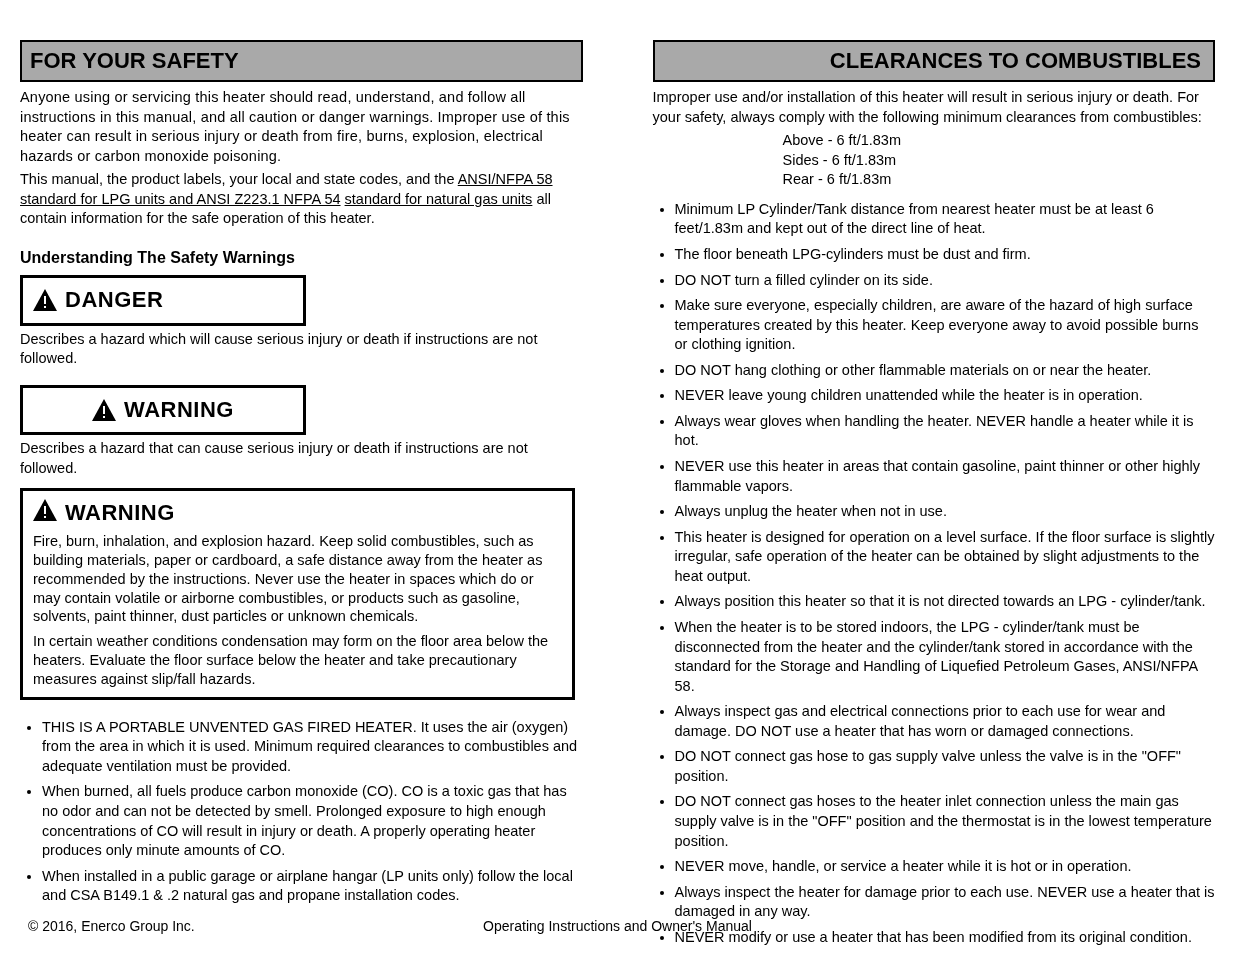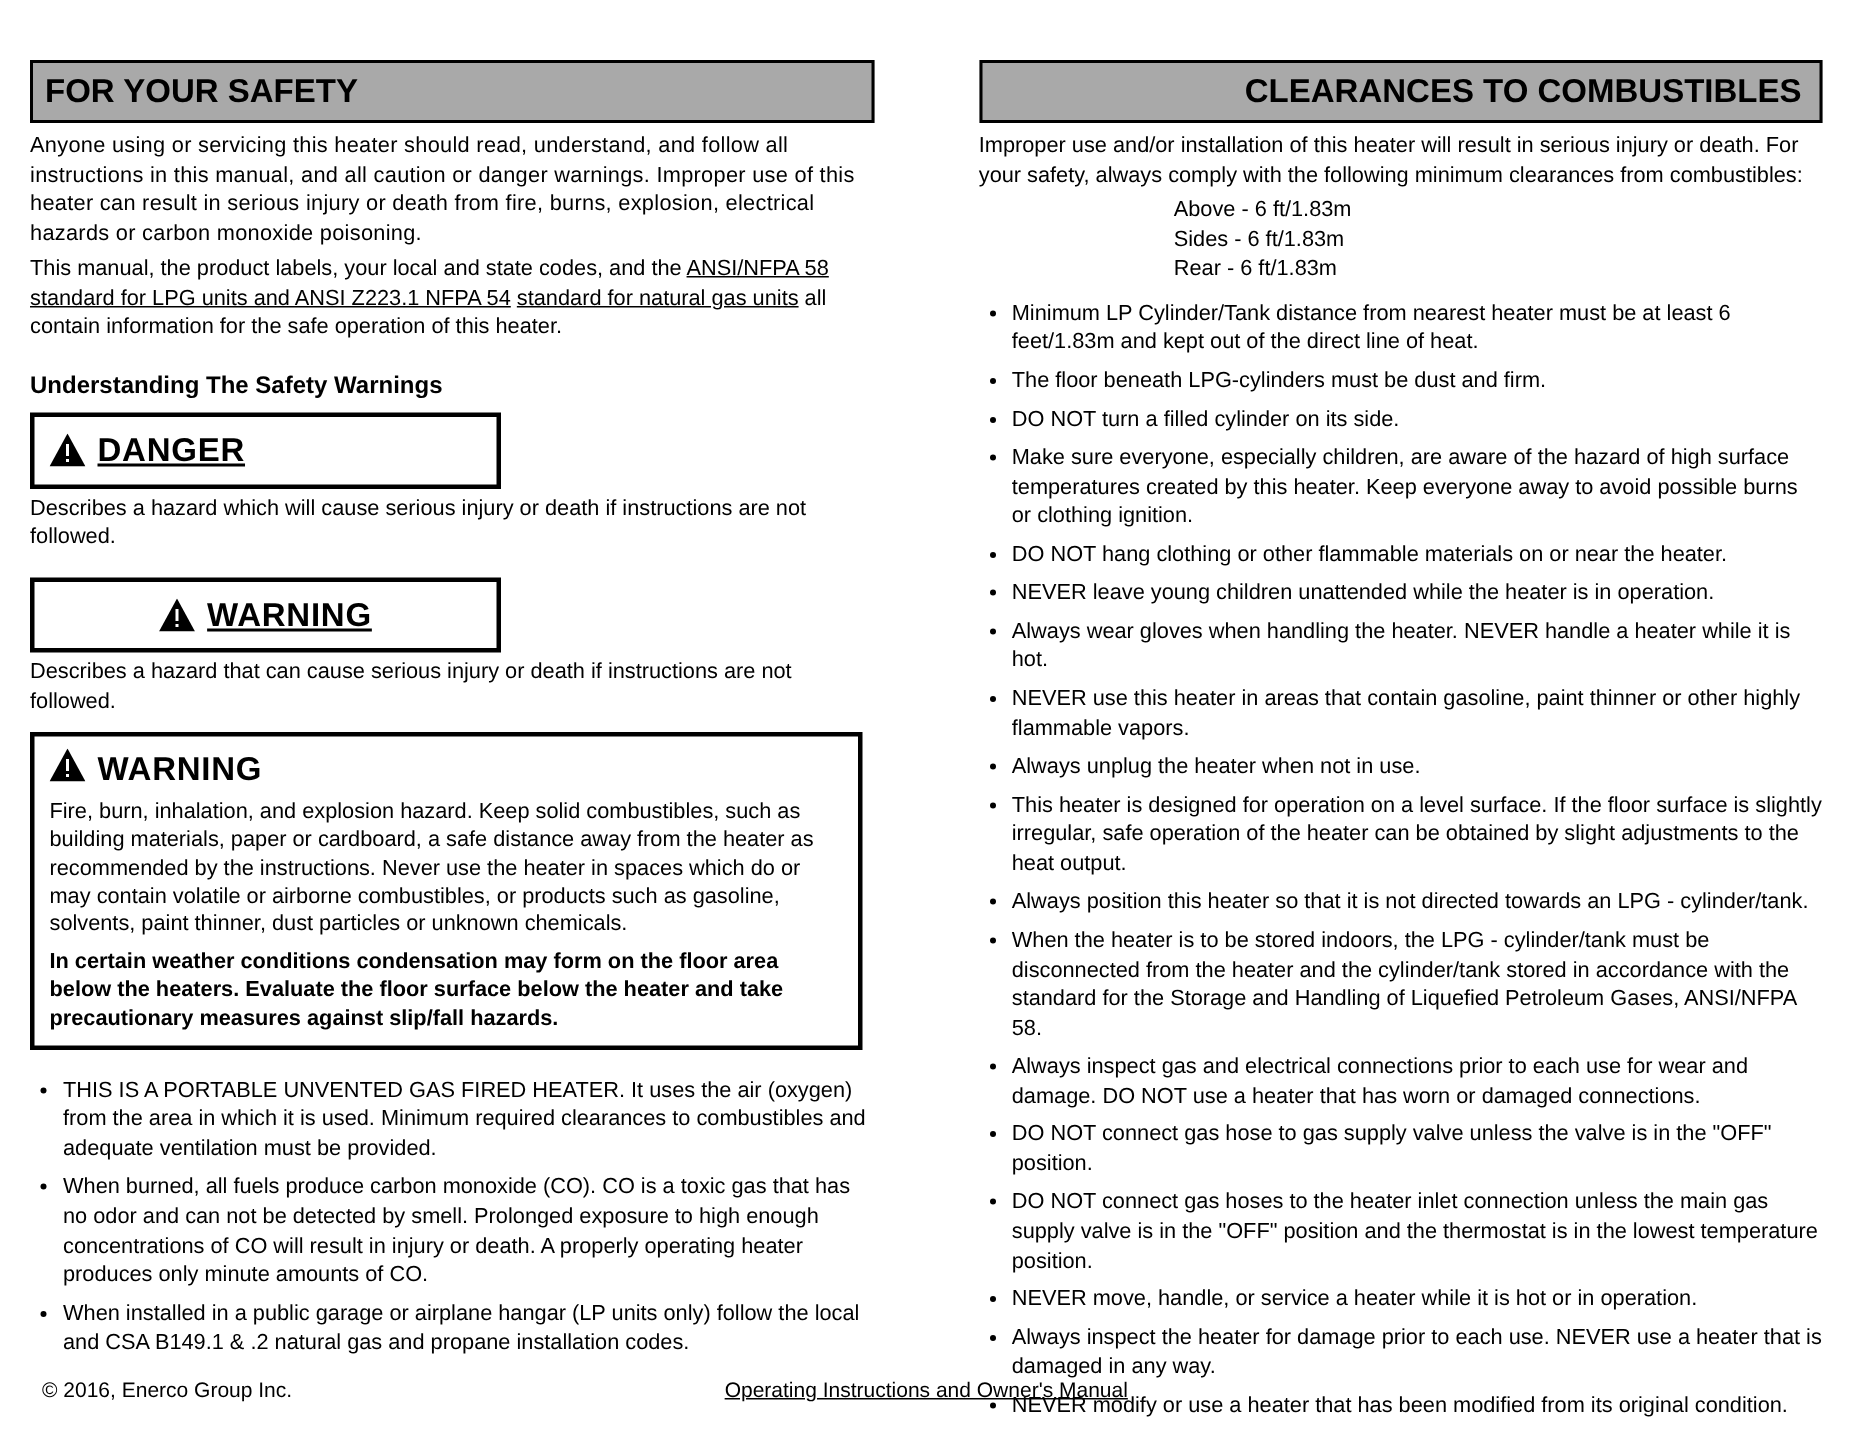--- a/index.html
+++ b/index.html
@@ -59,21 +59,21 @@
   .box .row1 {
     display: flex;
     align-items: center;
     gap: 8px;
   }
   .box .label {
     font-weight: bold;
     font-size: 22px;
     letter-spacing: 0.5px;
   }
-  .box-small { width: 314px; text-decoration: underline; }
+  .box-small { width: 286px; }
   .box-small.center .row1 { justify-content: center; }
   .warning-icon {
     width: 24px;
     height: 22px;
     flex-shrink: 0;
   }
   .box-large {
     width: 555px;
   }
   .box-large .row1 { align-items: flex-start; margin-bottom: 4px; }
@@ -85,21 +85,20 @@
   }
   .bullets li { margin-bottom: 6px; }
   .footer {
     position: absolute;
     bottom: 20px;
     width: 1235px;
     display: flex;
     justify-content: center;
     gap: 550px;
     font-size: 14px;
-    text-decoration: underline;
   }
   .footer .left { position: absolute; left: 28px; }
   .footer .center { }
 </style>
 </head>
 <body>
 
 <div class="page">
   <div class="column">
     <div class="section-header">FOR YOUR SAFETY</div>
@@ -144,21 +143,21 @@
     <div class="box box-large">
       <div class="row1">
         <svg class="warning-icon" viewBox="0 0 24 22">
             <path d="M12 0 L24 22 L0 22 Z" fill="#000"></path>
             <rect x="11" y="7" width="2" height="8" fill="#fff"></rect>
             <rect x="11" y="17" width="2" height="2" fill="#fff"></rect>
           </svg>
         <span class="label">WARNING</span>
       </div>
       <p>Fire, burn, inhalation, and explosion hazard. Keep solid combustibles, such as building materials, paper or cardboard, a safe distance away from the heater as recommended by the instructions. Never use the heater in spaces which do or may contain volatile or airborne combustibles, or products such as gasoline, solvents, paint thinner, dust particles or unknown chemicals.</p>
-      <p style="margin-top:6px;font-weight:bold;">In certain weather conditions condensation may form on the floor area below the heaters. Evaluate the floor surface below the heater and take precautionary measures against slip/fall hazards.</p>
+      <p style="margin-top:6px;">In certain weather conditions condensation may form on the floor area below the heaters. Evaluate the floor surface below the heater and take precautionary measures against slip/fall hazards.</p>
     </div>
 
     <ul class="bullets" id="left-bullets">
         <li>THIS IS A PORTABLE UNVENTED GAS FIRED HEATER. It uses the air (oxygen) from the area in which it is used. Minimum required clearances to combustibles and adequate ventilation must be provided.</li>
         <li>When burned, all fuels produce carbon monoxide (CO). CO is a toxic gas that has no odor and can not be detected by smell. Prolonged exposure to high enough concentrations of CO will result in injury or death. A properly operating heater produces only minute amounts of CO.</li>
         <li>When installed in a public garage or airplane hangar (LP units only) follow the local and CSA B149.1 &amp; .2 natural gas and propane installation codes.</li>
       </ul>
   </div>
 
   <div class="column">

